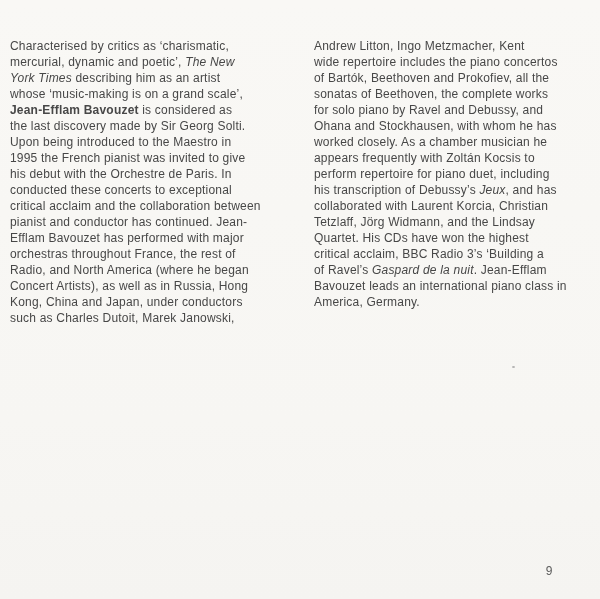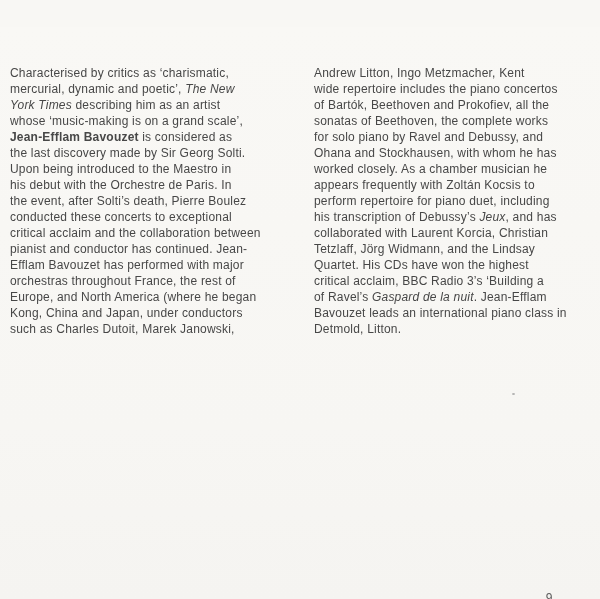--- a/index.html
+++ b/index.html
@@ -11,21 +11,20 @@
     height: 599px;
     background: #f8f7f4;
     font-family: "Liberation Sans", sans-serif;
     position: relative;
     overflow: hidden;
   }
   .booklet-page {
     position: absolute;
     inset: 0;
     background: linear-gradient(180deg, #f9f8f5 0%, #f7f6f3 70%, #f5f4f1 100%);
-    margin-top: 27px;
   }
   .text-col {
     position: absolute;
     top: 38px;
     font-size: 12px;
     line-height: 16px;
     letter-spacing: 0.2px;
     color: #474747;
   }
   .col-left  { left: 10px;  width: 283px; }
@@ -59,28 +58,29 @@
 <div class="booklet-page">
 
   <div class="text-col col-left">
       <div class="line"><span>Characterised by critics as ‘charismatic,</span></div>
       <div class="line"><span>mercurial, dynamic and poetic’, </span><span class="it">The New</span></div>
       <div class="line"><span class="it">York Times</span><span> describing him as an artist</span></div>
       <div class="line"><span>whose ‘music-making is on a grand scale’,</span></div>
       <div class="line"><span class="bd">Jean-Efflam Bavouzet</span><span> is considered as</span></div>
       <div class="line"><span>the last discovery made by Sir Georg Solti.</span></div>
       <div class="line"><span>Upon being introduced to the Maestro in</span></div>
+      <div class="line"><span>1995 the French pianist was invited to give</span></div>
       <div class="line"><span>his debut with the Orchestre de Paris. In</span></div>
-      <div class="line"><span>the event, after Solti’s death, Pierre Boulez</span></div>
       <div class="line"><span>conducted these concerts to exceptional</span></div>
       <div class="line"><span>critical acclaim and the collaboration between</span></div>
       <div class="line"><span>pianist and conductor has continued. Jean-</span></div>
       <div class="line"><span>Efflam Bavouzet has performed with major</span></div>
       <div class="line"><span>orchestras throughout France, the rest of</span></div>
-      <div class="line"><span>Europe, and North America (where he began</span></div>
+      <div class="line"><span>Radio, and North America (where he began</span></div>
+      <div class="line"><span>Concert Artists), as well as in Russia, Hong</span></div>
       <div class="line"><span>Kong, China and Japan, under conductors</span></div>
       <div class="line"><span>such as Charles Dutoit, Marek Janowski,</span></div>
     </div>
 
   <div class="text-col col-right">
       <div class="line"><span>Andrew Litton, Ingo Metzmacher, Kent</span></div>
       <div class="line"><span>wide repertoire includes the piano concertos</span></div>
       <div class="line"><span>of Bartók, Beethoven and Prokofiev, all the</span></div>
       <div class="line"><span>sonatas of Beethoven, the complete works</span></div>
       <div class="line"><span>for solo piano by Ravel and Debussy, and</span></div>
@@ -88,20 +88,20 @@
       <div class="line"><span>worked closely. As a chamber musician he</span></div>
       <div class="line"><span>appears frequently with Zoltán Kocsis to</span></div>
       <div class="line"><span>perform repertoire for piano duet, including</span></div>
       <div class="line"><span>his transcription of Debussy’s </span><span class="it">Jeux</span><span>, and has</span></div>
       <div class="line"><span>collaborated with Laurent Korcia, Christian</span></div>
       <div class="line"><span>Tetzlaff, Jörg Widmann, and the Lindsay</span></div>
       <div class="line"><span>Quartet. His CDs have won the highest</span></div>
       <div class="line"><span>critical acclaim, BBC Radio 3’s ‘Building a</span></div>
       <div class="line"><span>of Ravel’s </span><span class="it">Gaspard de la nuit</span><span>. Jean-Efflam</span></div>
       <div class="line"><span>Bavouzet leads an international piano class in</span></div>
-      <div class="line"><span>Detmold, Litton.</span></div>
+      <div class="line"><span>America, Germany.</span></div>
     </div>
 
   <div class="scan-speck"></div>
 
   <div class="page-number">9</div>
 
 </div>
 
 </body></html>

